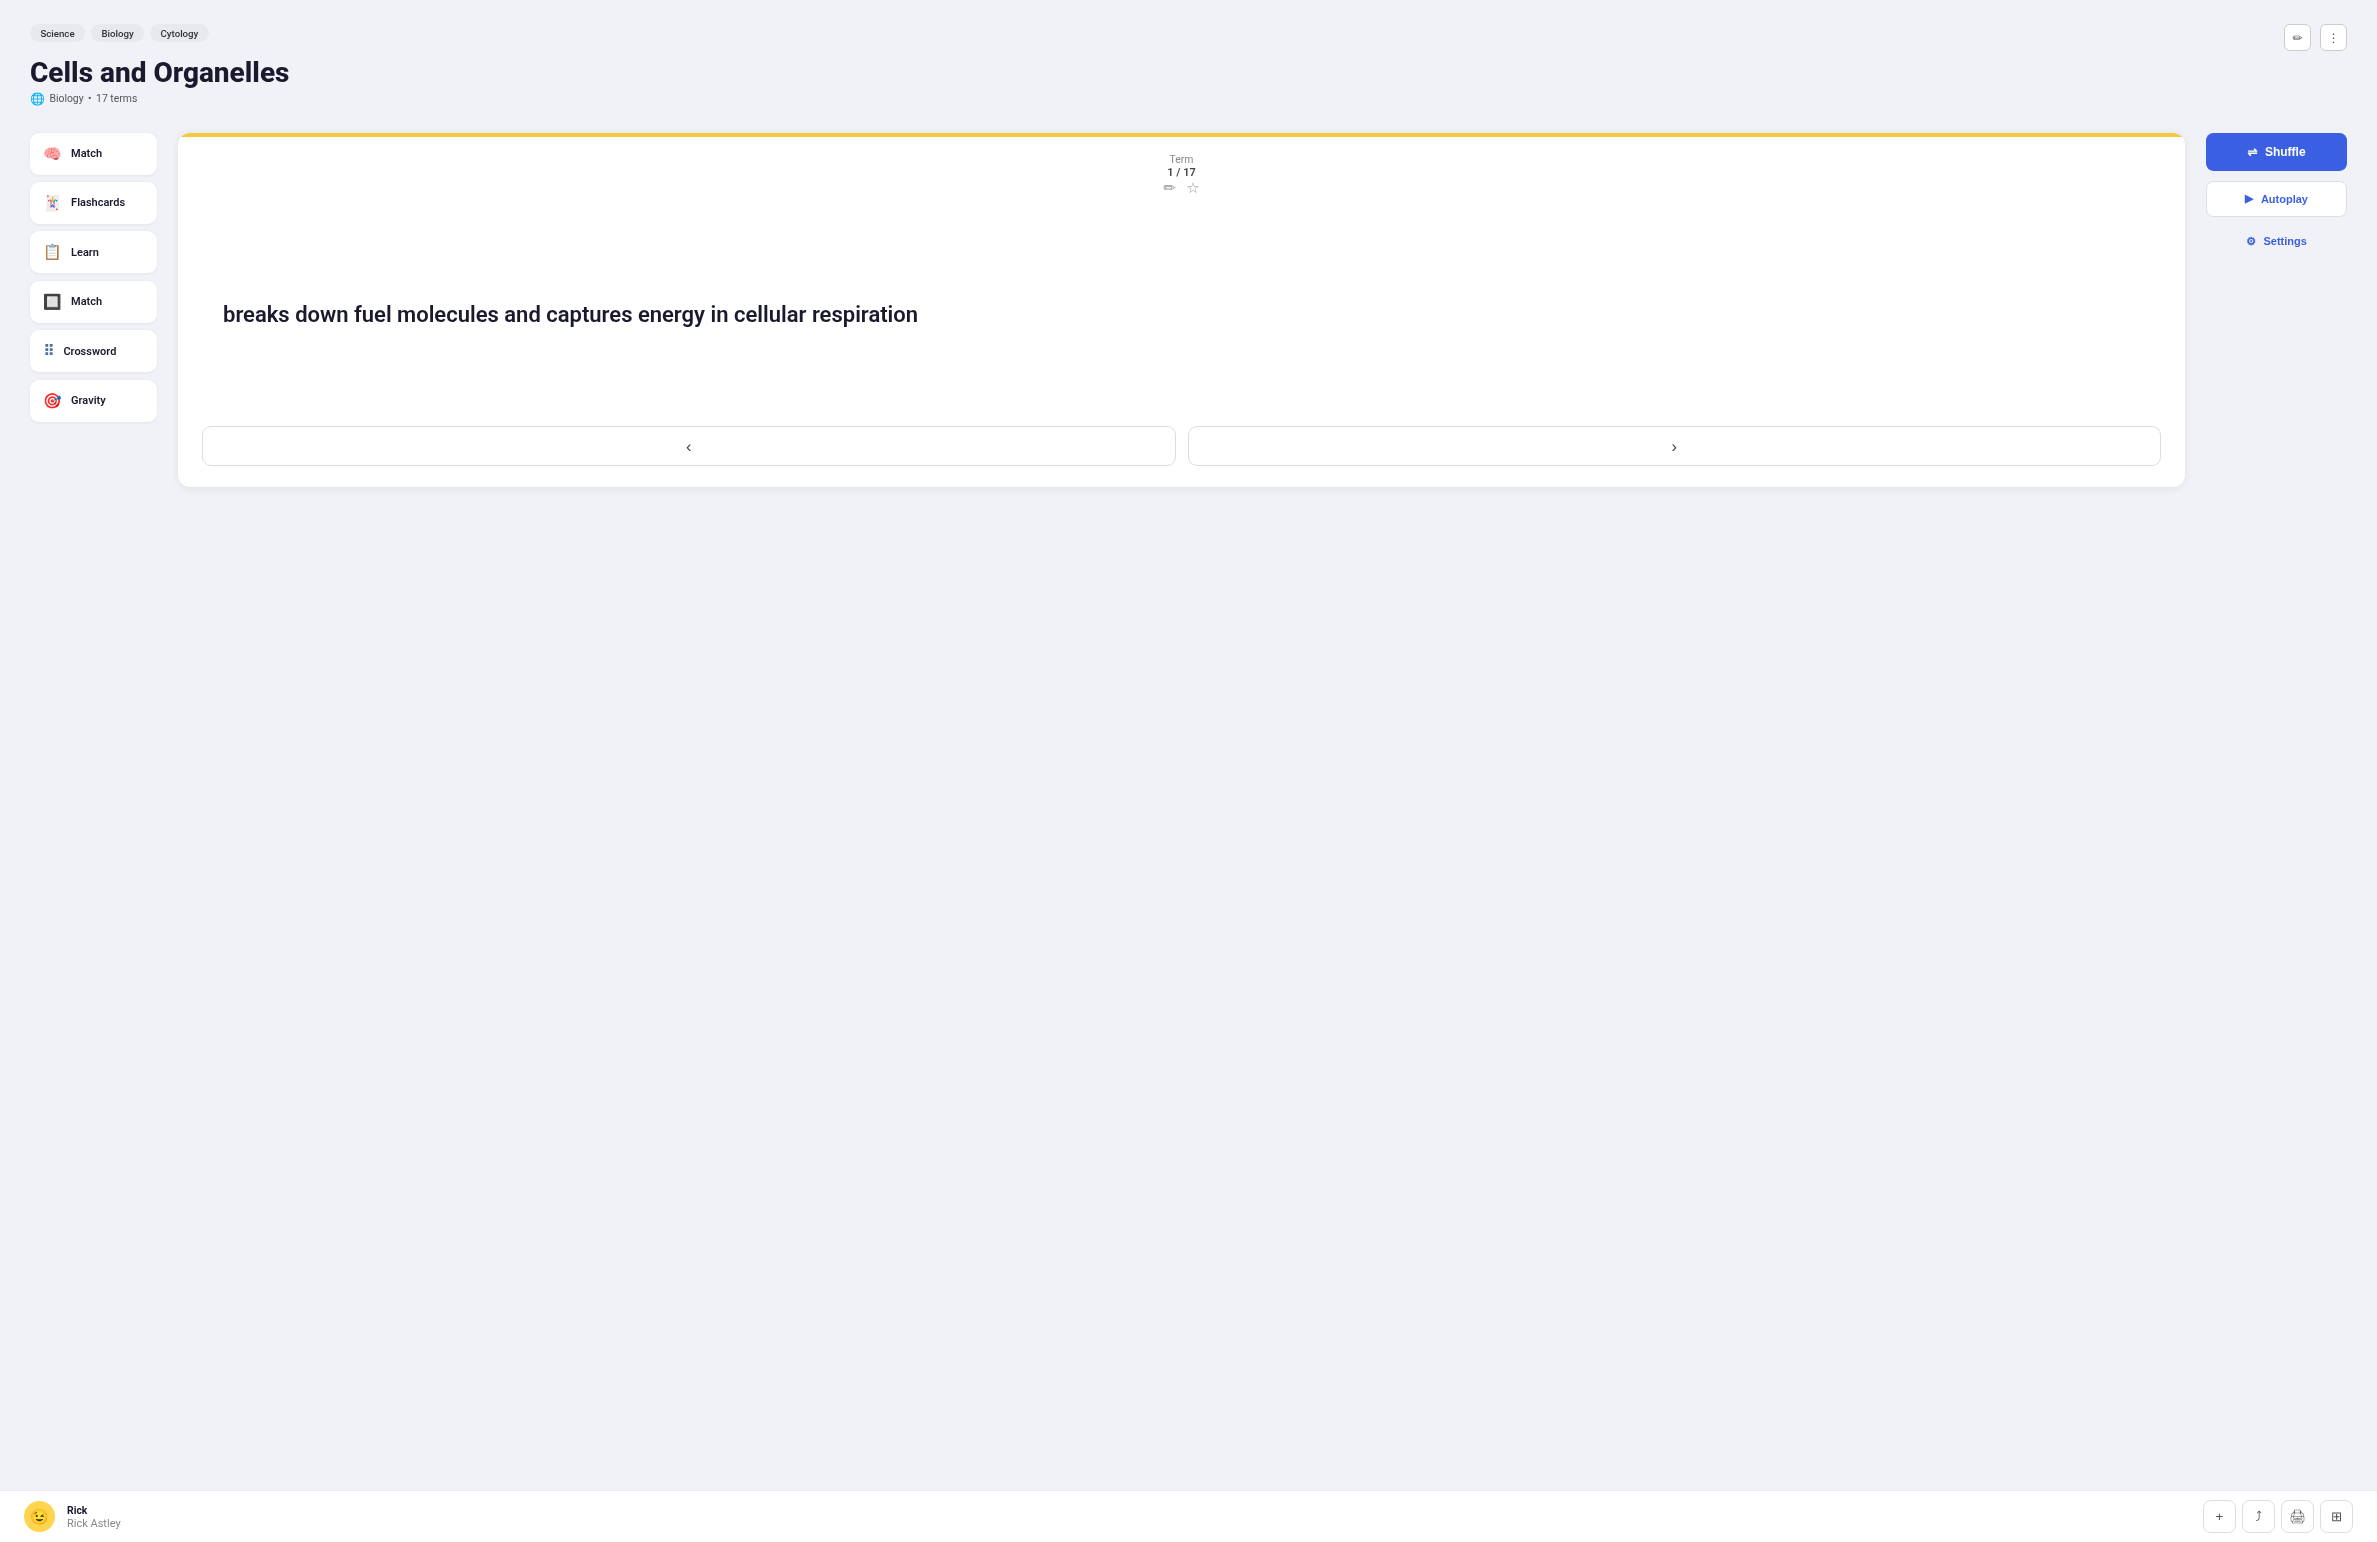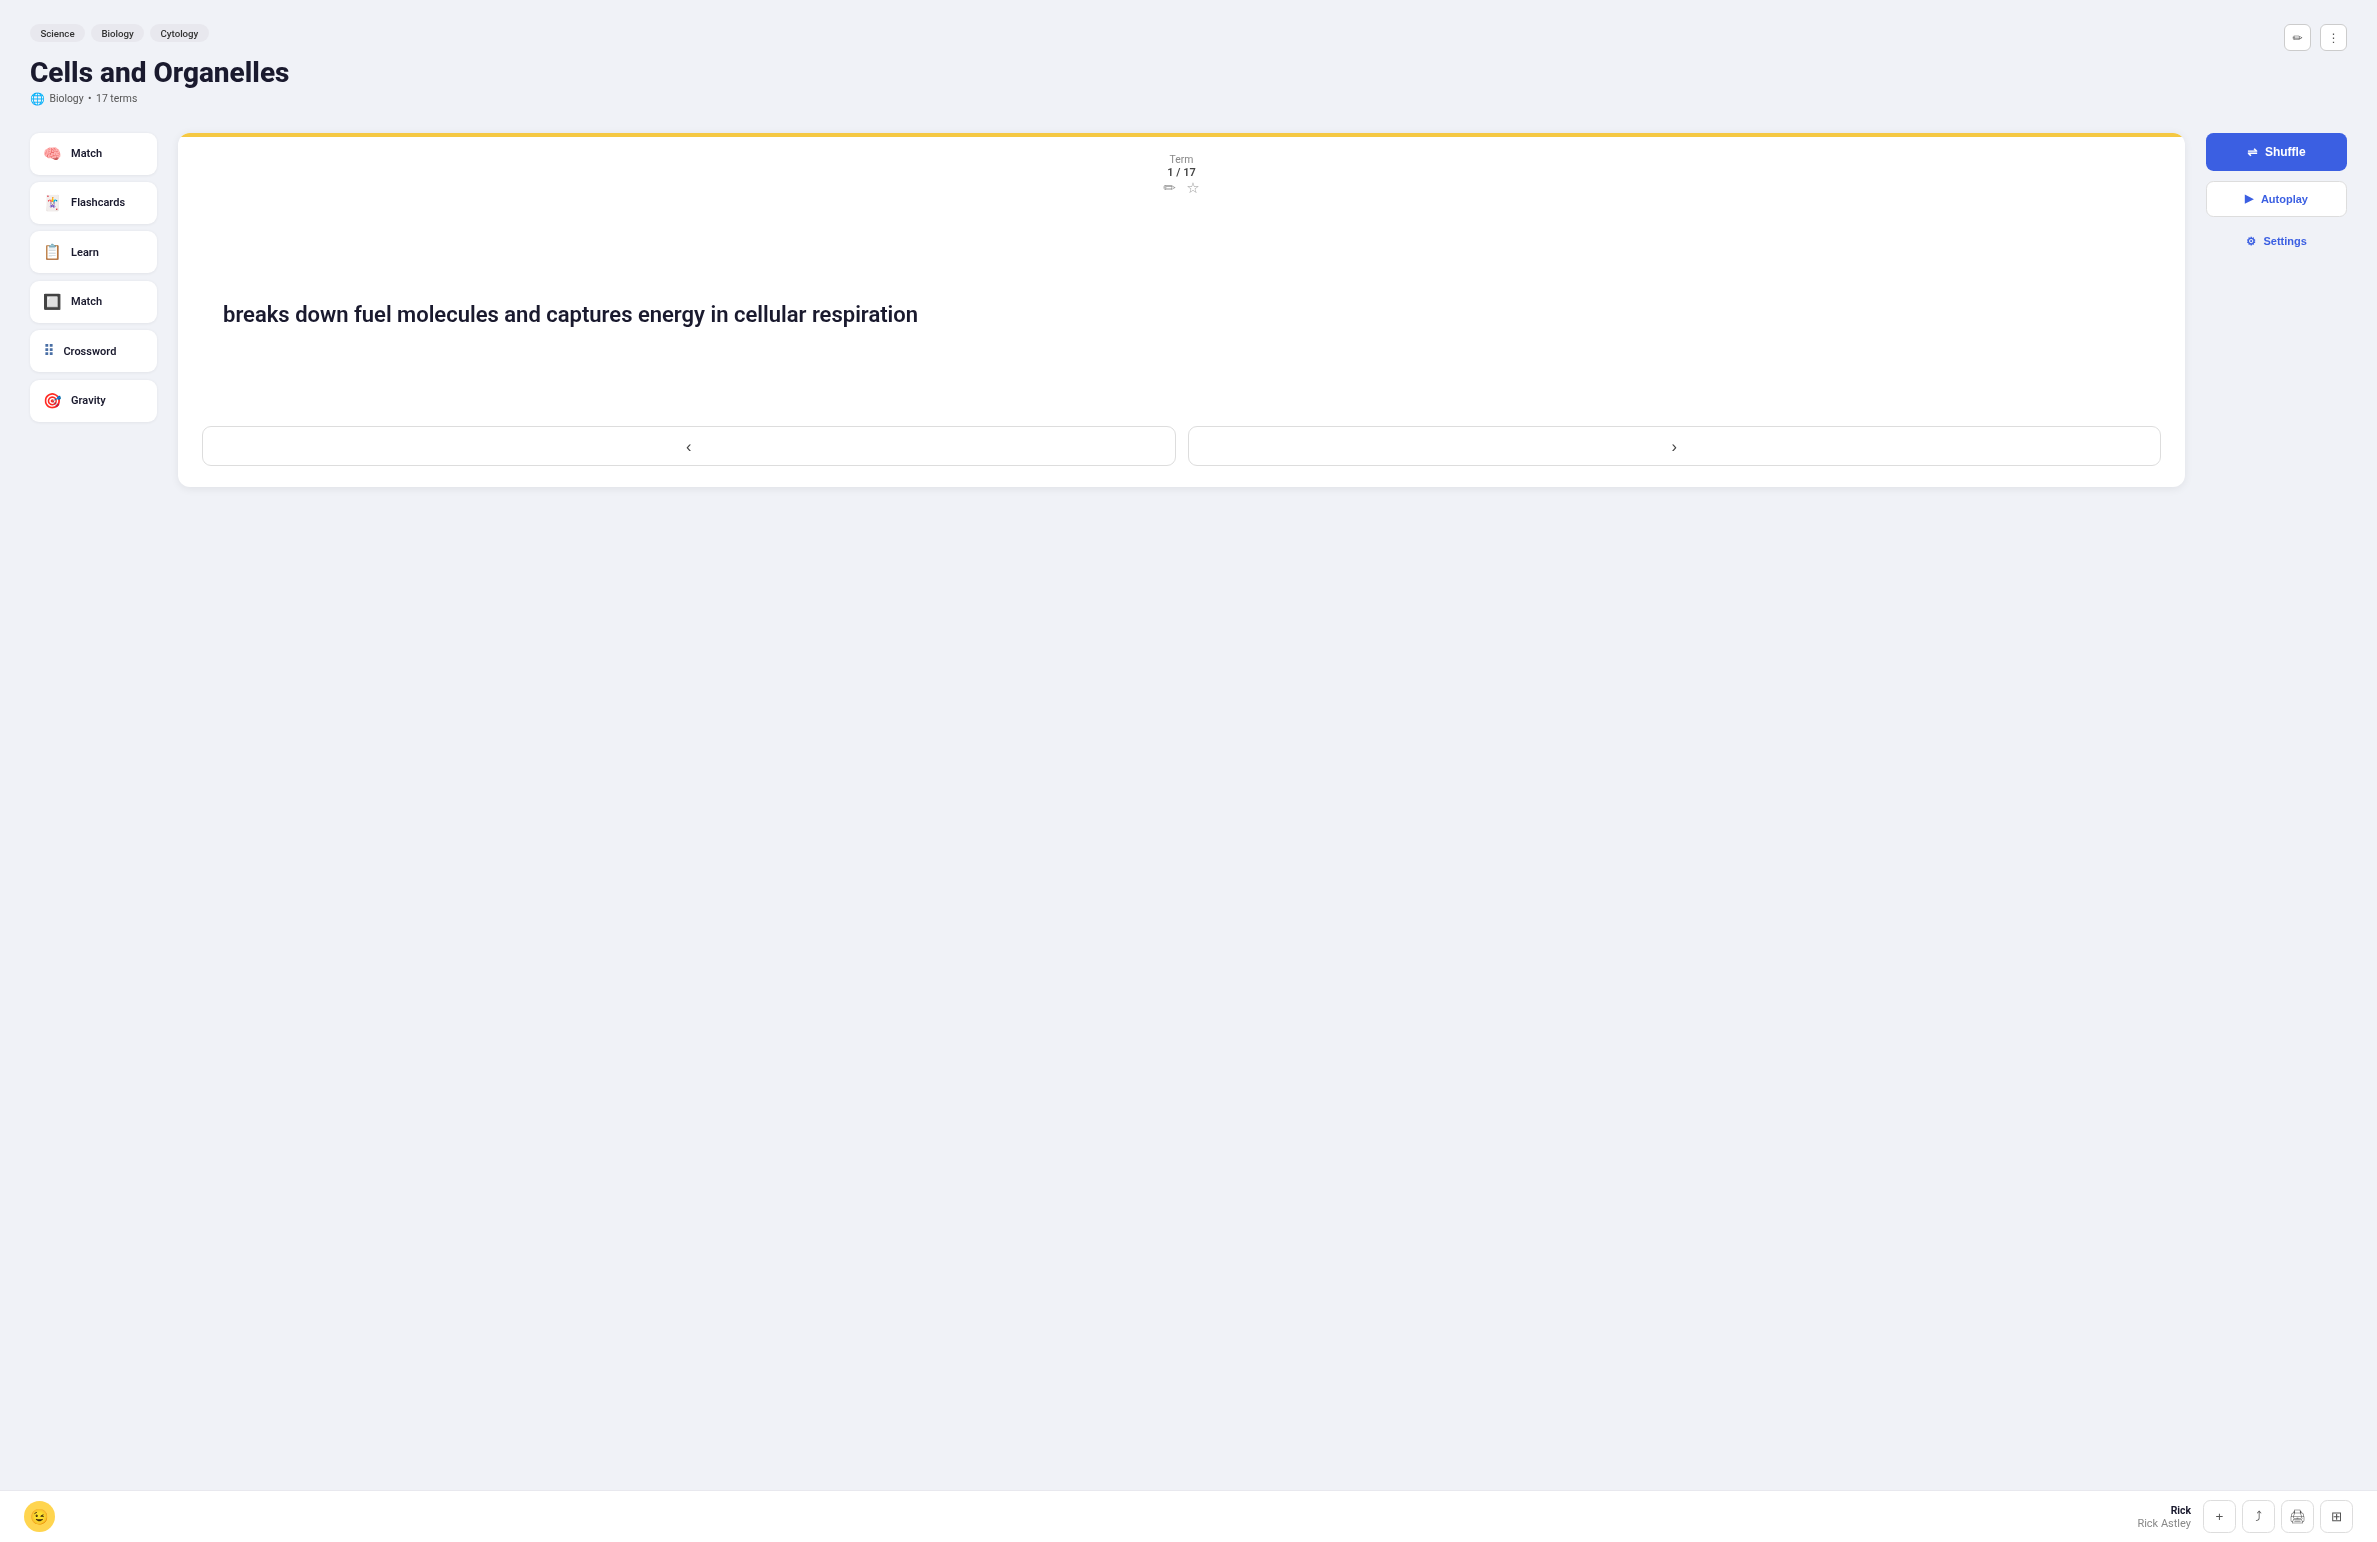--- a/index.html
+++ b/index.html
@@ -255,21 +255,20 @@
       background: #ffd54f;
       border-radius: 50%;
       display: flex;
       align-items: center;
       justify-content: center;
       font-size: 15px;
       flex-shrink: 0;
     }
     .user-info {
       flex: 1;
-      text-align: right;
     }
     .user-name {
       font-weight: 700;
       font-size: 10.4px;
       color: #1a1a2e;
     }
     .user-handle {
       font-size: 11px;
       color: #888;
     }

